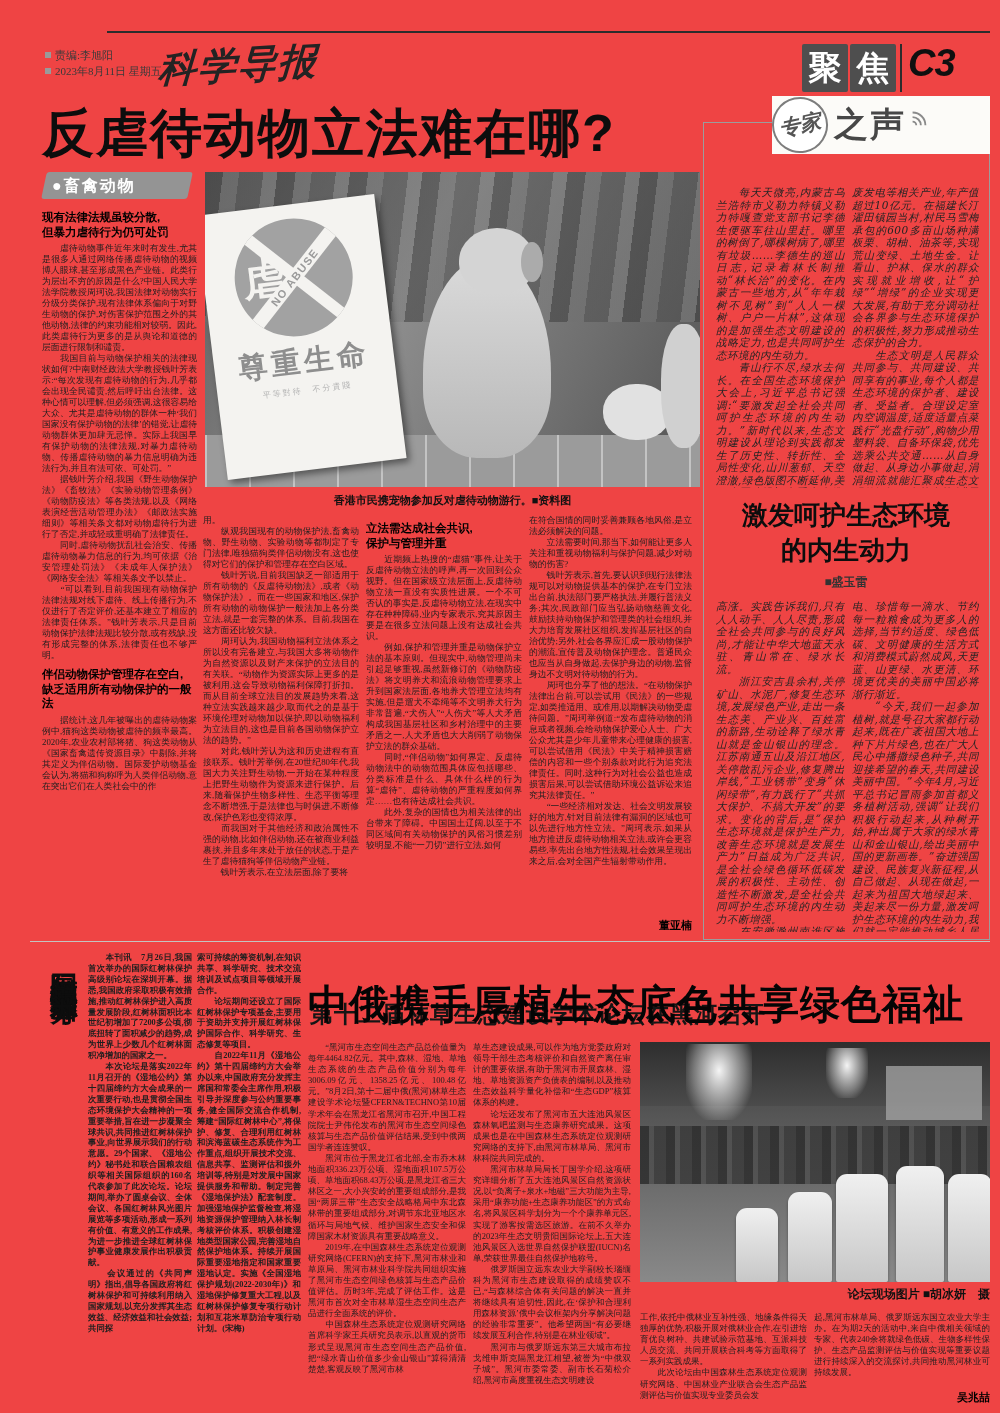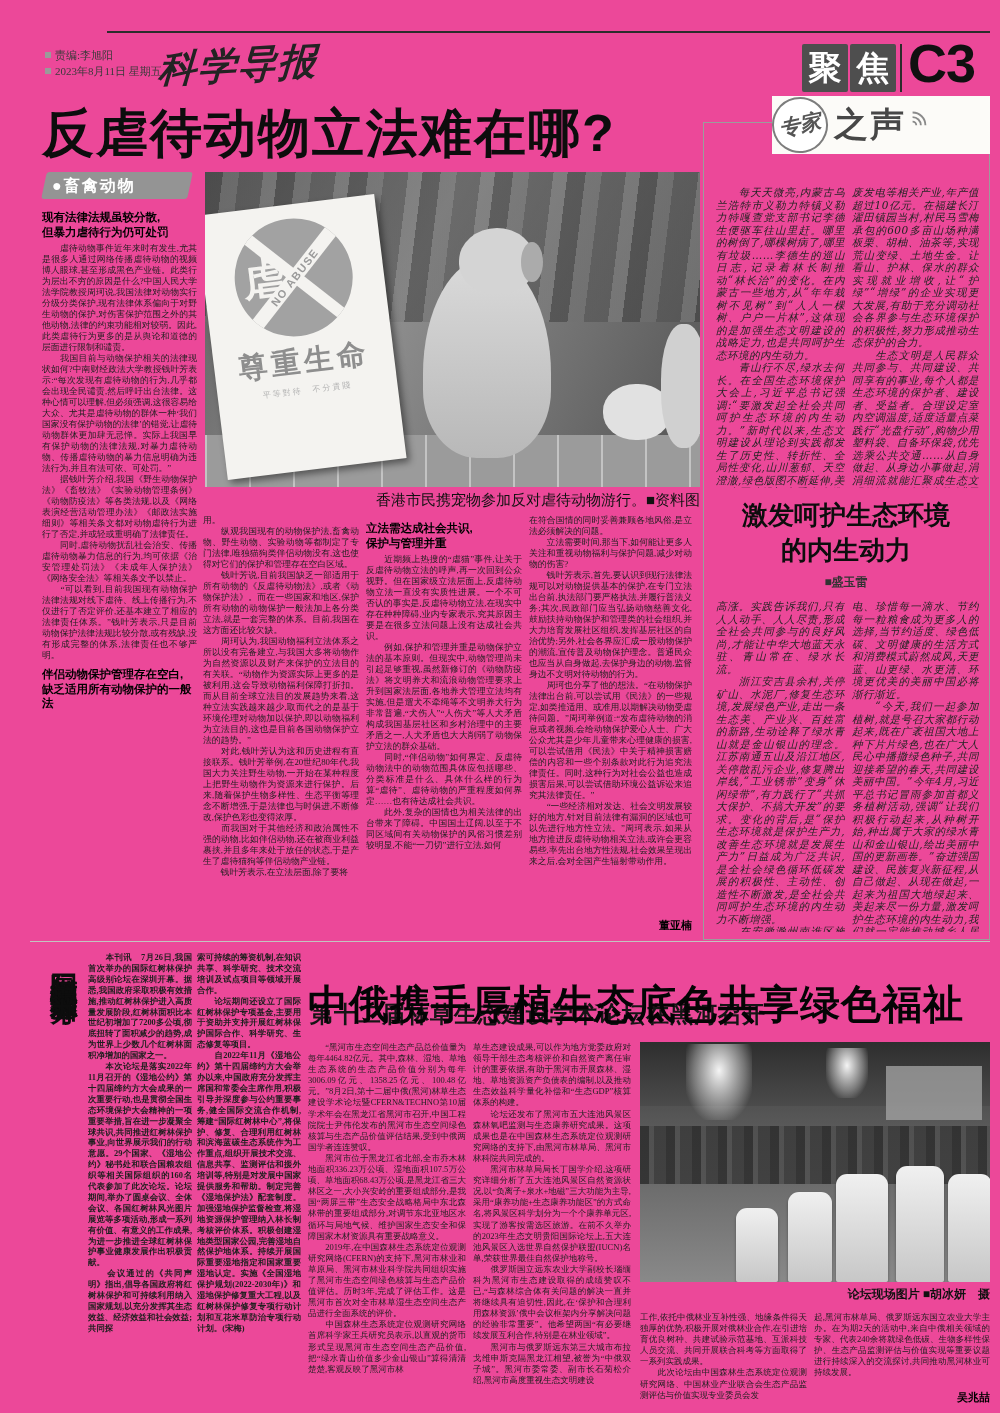--- a/index.html
+++ b/index.html
@@ -1,44 +1,44 @@
 <!DOCTYPE html>
 <html><head>
 <meta charset="utf-8">
 <style>
   html,body{margin:0;padding:0;background:#e9e8e4;}
-  .page{position:relative;width:1000px;height:1413px;background:#ec4899;overflow:hidden;color:#1b1b1b;font-family:"Liberation Serif",serif;}
+  .page{position:relative;width:1000px;height:1413px;background:#ef4444;overflow:hidden;color:#1b1b1b;font-family:"Liberation Serif",serif;}
   
   .top-rule{position:absolute;left:107px;top:31px;width:883px;height:2px;background:#2c2c2c;}
   .ed{position:absolute;left:45px;top:47px;font-size:11px;line-height:16px;color:#3a3a3a;}
   .sq{display:inline-block;width:6px;height:6px;background:#9a9a9a;margin-right:4px;vertical-align:1px;}
   .masthead{position:absolute;left:158px;top:40px;font-family:"DejaVu Serif",serif;font-style:italic;font-weight:bold;font-size:38px;letter-spacing:2px;color:#232323;transform:rotate(-3deg) skewX(-6deg);}
   .sec-block{position:absolute;top:44px;width:46px;height:48px;background:#4e4e4e;color:#fff;text-align:center;font-weight:bold;font-size:33px;line-height:48px;border-radius:2px;}
   .sec-divider{position:absolute;left:900px;top:44px;width:2px;height:48px;background:#2c2c2c;}
-  .pageno{position:absolute;left:908px;top:34px;font-family:"Liberation Sans",sans-serif;font-weight:bold;font-size:54px;line-height:58px;letter-spacing:-1px;color:#101010;}
+  .pageno{position:absolute;left:908px;top:34px;font-family:"Liberation Sans",sans-serif;font-weight:bold;font-size:38px;line-height:58px;letter-spacing:-1px;color:#101010;font-style:italic;}
   
   .main-hl{position:absolute;left:42px;top:102px;font-family:"Liberation Sans",sans-serif;font-weight:900;font-size:52px;line-height:62px;letter-spacing:2px;color:#0d0d0d;white-space:nowrap;}
   .badge-bg{position:absolute;left:44px;top:172px;width:146px;height:27px;background:#949494;border-radius:3px;transform:skewX(-12deg);}
   .badge-txt{position:absolute;left:52px;top:172px;height:27px;color:#fff;font-family:"Liberation Sans",sans-serif;font-weight:bold;font-size:16px;line-height:27px;letter-spacing:2px;}
   .photo1{position:absolute;left:205px;top:172px;width:495px;height:315px;overflow:hidden;background:linear-gradient(115deg,#5e5e5e,#8d8d8d 40%,#6f6f6f 72%,#525252);}
   .p1-legs{position:absolute;left:0;top:0;width:100%;height:150px;background:repeating-linear-gradient(97deg,#3d3d3d 0 18px,#717171 18px 34px,#4f4f4f 34px 58px,#7d7d7d 58px 72px);opacity:.55;}
   .p1-ground{position:absolute;left:0;bottom:0;width:100%;height:52px;background:#9b9b9b;background-image:repeating-linear-gradient(90deg,rgba(255,255,255,.4) 0 2px,transparent 2px 44px);}
   .p1-sign{position:absolute;left:6px;top:32px;width:180px;height:266px;background:#f4f3f0;transform:rotate(-7deg);box-shadow:3px 4px 7px rgba(0,0,0,.45);}
   .p1-circle{position:relative;width:118px;height:118px;margin:14px auto 8px;border-radius:50%;background:#a2a2a2;overflow:hidden;}
   .p1-nue{position:absolute;left:8px;top:28px;font-weight:bold;font-size:44px;color:#f4f3f0;}
   .p1-x1{position:absolute;left:-22px;top:52px;width:164px;height:12px;background:#f4f3f0;transform:rotate(45deg);}
   .p1-x2{position:absolute;left:-22px;top:52px;width:164px;height:14px;background:#f4f3f0;transform:rotate(-45deg);display:flex;align-items:center;justify-content:center;font-family:"Liberation Sans",sans-serif;font-weight:bold;font-size:11px;letter-spacing:1.5px;color:#9a9a9a;}
   .p1-respect{text-align:center;font-family:"DejaVu Serif",serif;font-weight:bold;font-size:29px;line-height:34px;color:#8e8e8e;letter-spacing:4px;}
   .p1-small{text-align:center;font-family:"Liberation Sans",sans-serif;font-size:8px;color:#b3b3b3;letter-spacing:2px;margin-top:7px;}
   .p1-dog-body{position:absolute;left:218px;top:86px;width:128px;height:200px;background:linear-gradient(#dadada,#b8b8b8);border-radius:50% 50% 42% 42%/58% 58% 34% 34%;}
   .p1-dog-head{position:absolute;left:254px;top:56px;width:76px;height:66px;background:#d4d4d4;border-radius:50% 50% 46% 46%;}
   .p1-dog-ear{position:absolute;left:316px;top:70px;width:22px;height:40px;background:#ababab;border-radius:50%;}
   .p1-pup{position:absolute;left:398px;top:212px;width:68px;height:56px;background:#e1e1e1;border-radius:48%;}
   .p1-dog2{position:absolute;left:456px;top:152px;width:46px;height:124px;background:#d0d0d0;border-radius:45%;}
-  .caption1{position:absolute;left:205px;top:492px;width:495px;text-align:right;font-weight:normal;font-size:15px;line-height:16px;color:#111;}
+  .caption1{position:absolute;left:205px;top:492px;width:495px;text-align:center;font-weight:bold;font-size:11px;line-height:16px;color:#111;}
   .col{position:absolute;overflow:hidden;}
   .seg{font-size:8.8px;line-height:11px;text-align:justify;white-space:pre-line;color:#1f1f1f;}
   .sub{font-family:"Liberation Sans",sans-serif;font-weight:bold;font-size:11.5px;line-height:14.5px;margin:6px 0 4px;white-space:pre-line;color:#000;text-align:left;}
   #m-col1{left:42px;top:204px;width:155px;height:730px;}
   #m-col2{left:203px;top:515px;width:156px;height:419px;}
   #m-col3{left:366px;top:515px;width:156px;height:419px;}
   #m-col4{left:529px;top:515px;width:163px;height:400px;}
   .m-author{position:absolute;left:529px;top:918px;width:163px;text-align:right;font-weight:bold;font-size:11px;color:#000;}
   
   .exp-box{position:absolute;left:703px;top:122px;width:285px;height:816px;border:1px solid #9c9c9c;}
@@ -120,20 +120,21 @@
     <div class="col" id="m-col1">
       <div class="sub">现有法律法规虽较分散,
 但暴力虐待行为仍可处罚</div>
       <div class="seg">　　虐待动物事件近年来时有发生,尤其是很多人通过网络传播虐待动物的视频博人眼球,甚至形成黑色产业链。此类行为层出不穷的原因是什么?中国人民大学法学院教授周珂说,我国法律对动物实行分级分类保护,现有法律体系偏向于对野生动物的保护,对伤害保护范围之外的其他动物,法律的约束功能相对较弱。因此,此类虐待行为更多的是从舆论和道德的层面进行限制和谴责。
 　　我国目前与动物保护相关的法律现状如何?中南财经政法大学教授钱叶芳表示:“每次发现有虐待动物的行为,几乎都会出现全民谴责,然后呼吁出台法律。这种心情可以理解,但必须强调,这很容易给大众、尤其是虐待动物的群体一种‘我们国家没有保护动物的法律’的错觉,让虐待动物群体更加肆无忌惮。实际上我国早有保护动物的法律法规,对暴力虐待动物、传播虐待动物的暴力信息明确为违法行为,并且有法可依、可处罚。”
 　　据钱叶芳介绍,我国《野生动物保护法》《畜牧法》《实验动物管理条例》《动物防疫法》等各类法规,以及《网络表演经营活动管理办法》《邮政法实施细则》等相关条文都对动物虐待行为进行了否定,并或轻或重明确了法律责任。
 　　同时,虐待动物扰乱社会治安、传播虐待动物暴力信息的行为,均可依据《治安管理处罚法》《未成年人保护法》《网络安全法》等相关条文予以禁止。
 　　“可以看到,目前我国现有动物保护法律法规对线下虐待、线上传播行为,不仅进行了否定评价,还基本建立了相应的法律责任体系。”钱叶芳表示,只是目前动物保护法律法规比较分散,或有残缺,没有形成完整的体系,法律责任也不够严明。</div>
       <div class="sub">伴侣动物保护管理存在空白,
 缺乏适用所有动物保护的一般法</div>
+      <div class="seg">　　据统计,这几年被曝出的虐待动物案例中,猫狗这类动物被虐待的频率最高。2020年,农业农村部将猪、狗这类动物从《国家畜禽遗传资源目录》中剔除,并将其定义为伴侣动物。国际爱护动物基金会认为,将猫和狗称呼为人类伴侣动物,意在突出它们在人类社会中的作</div>
     </div>
     <div class="col" id="m-col2">
       <div class="seg">用。
 　　纵观我国现有的动物保护法,畜禽动物、野生动物、实验动物等都制定了专门法律,唯独猫狗类伴侣动物没有,这也使得对它们的保护和管理存在空白区域。
 　　钱叶芳说,目前我国缺乏一部适用于所有动物的《反虐待动物法》,或者《动物保护法》。而在一些国家和地区,保护所有动物的动物保护一般法加上各分类立法,就是一套完整的体系。目前,我国在这方面还比较欠缺。
 　　周珂认为,我国动物福利立法体系之所以没有完备建立,与我国大多将动物作为自然资源以及财产来保护的立法目的有关联。“动物作为资源实际上更多的是被利用,这会导致动物福利保障打折扣。而从目前全球立法目的发展趋势来看,这种立法实践越来越少,取而代之的是基于环境伦理对动物加以保护,即以动物福利为立法目的,这也是目前各国动物保护立法的趋势。”
 　　对此,钱叶芳认为这和历史进程有直接联系。钱叶芳举例,在20世纪80年代,我国大力关注野生动物,一开始在某种程度上把野生动物作为资源来进行保护。后来,随着保护生物多样性、生态平衡等理念不断增强,于是法律也与时俱进,不断修改,保护色彩也变得浓厚。
 　　而我国对于其他经济和政治属性不强的动物,比如伴侣动物,还在被商业利益裹挟,并且多年来处于放任的状态,于是产生了虐待猫狗等伴侣动物产业链。
 　　钱叶芳表示,在立法层面,除了要将</div>
     </div>

